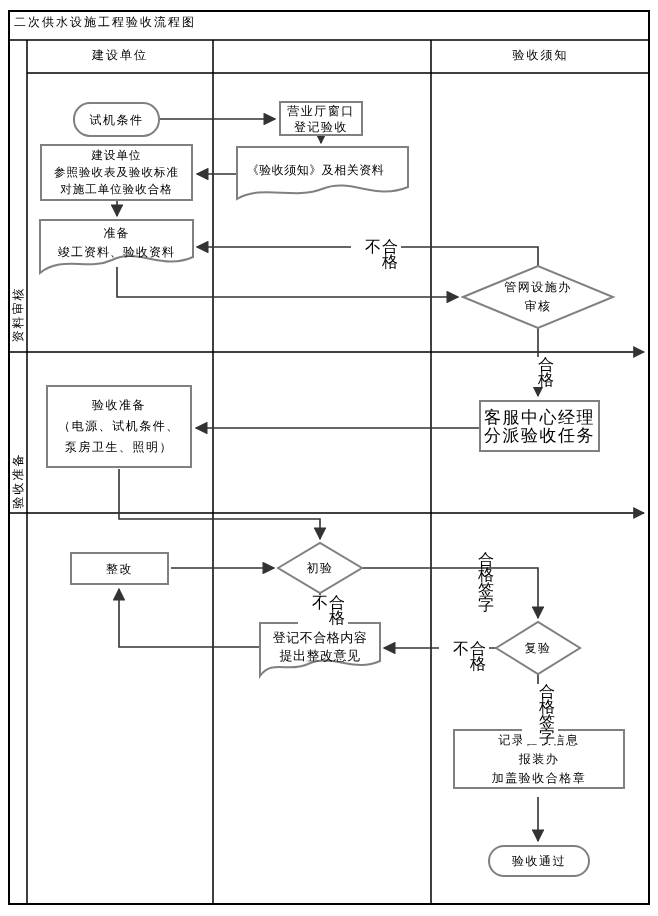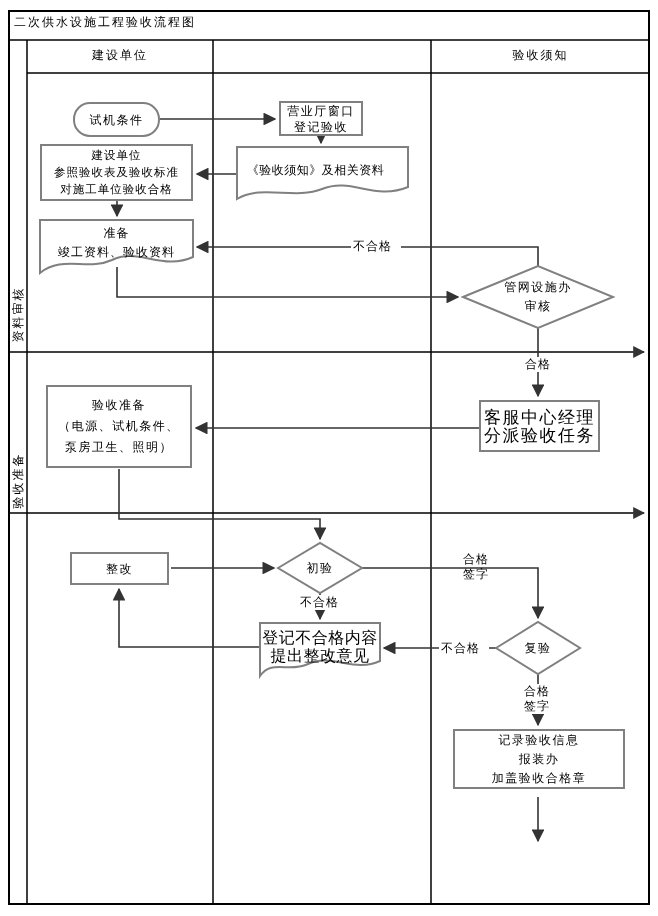--- a/index.html
+++ b/index.html
@@ -24,22 +24,22 @@
   .arrowhead{fill:var(--line);}
   .node{
     position:absolute;z-index:2;display:flex;align-items:center;justify-content:center;
     text-align:center;font-size:12px;line-height:18px;letter-spacing:1.5px;
     white-space:pre-line;box-sizing:border-box;
   }
   .rect{background:#fff;border:2px solid var(--shape_border);}
   .stadium{background:#fff;border:2px solid var(--shape_border);border-radius:17px;}
   .overlay{background:transparent;border:none;z-index:3;}
   .elabel{
-    position:absolute;z-index:4;background:#fff;text-align:left;
-    font-size:12px;line-height:15px;letter-spacing:1px;white-space:pre-line;
+    position:absolute;z-index:4;background:#fff;text-align:right;
+    font-size:16px;line-height:15px;letter-spacing:1px;white-space:pre-line;
     padding:0 2px;
   }
   .page-title{
     position:absolute;left:14px;top:14px;z-index:2;
     font-size:12px;letter-spacing:2px;
   }
   .col-header{
     position:absolute;top:47px;z-index:2;text-align:center;
     font-size:12px;letter-spacing:2px;
   }
@@ -117,28 +117,29 @@
 对施工单位验收合格</div>
   <div class="node rect" style="left:46px;top:385px;width:146px;height:83px;line-height:21px;">验收准备
 （电源、试机条件、
 泵房卫生、照明）</div>
   <div class="node rect" style="left:479px;top:400px;width:121px;height:52px;line-height:18px;font-size:17px;">客服中心经理
 分派验收任务</div>
   <div class="node rect" style="left:70px;top:552px;width:99px;height:33px;">整改</div>
   <div class="node rect" style="left:453px;top:729px;width:172px;height:60px;line-height:19px;">记录验收信息
 报装办
 加盖验收合格章</div>
+  <div class="node stadium" style="left:488px;top:845px;width:102px;height:32px;border-radius:16px;">验收通过</div>
 
   <div class="node overlay" style="left:239px;top:152px;width:153px;height:36px;letter-spacing:0.5px;">《验收须知》及相关资料</div>
   <div class="node overlay" style="left:42px;top:222px;width:149px;height:42px;line-height:19px;letter-spacing:1px;">准备
 竣工资料、验收资料</div>
   <div class="node overlay" style="left:465px;top:270px;width:146px;height:54px;line-height:19px;">管网设施办
 审核</div>
   <div class="node overlay" style="left:280px;top:546px;width:80px;height:44px;">初验</div>
-  <div class="node overlay" style="left:262px;top:626px;width:116px;height:42px;line-height:18px;letter-spacing:0.5px;font-size:16px;">登记不合格内容
+  <div class="node overlay" style="left:262px;top:626px;width:116px;height:42px;line-height:18px;letter-spacing:0.5px;font-size:13px;">登记不合格内容
 提出整改意见</div>
   <div class="node overlay" style="left:498px;top:626px;width:80px;height:44px;">复验</div>
 
   <div class="elabel" style="left:351px;top:239px;width:46px;">不合格</div>
   <div class="elabel" style="left:523px;top:357px;width:30px;">合格</div>
   <div class="elabel" style="left:298px;top:595px;width:46px;">不合格</div>
   <div class="elabel" style="left:461px;top:552px;width:32px;background:transparent;">合格
 签字</div>
   <div class="elabel" style="left:439px;top:641px;width:46px;">不合格</div>
   <div class="elabel" style="left:522px;top:684px;width:32px;">合格

